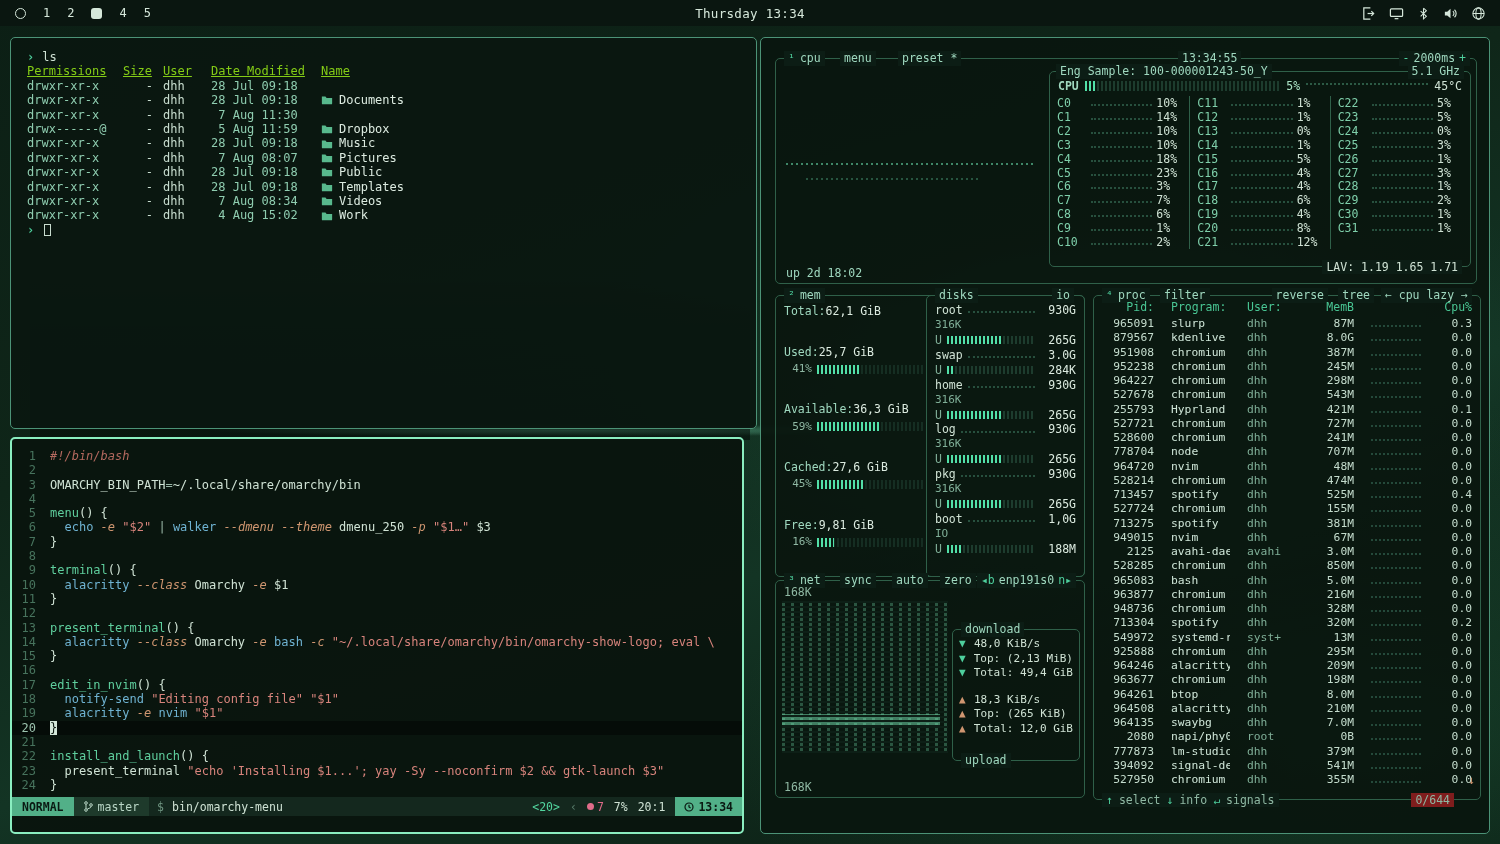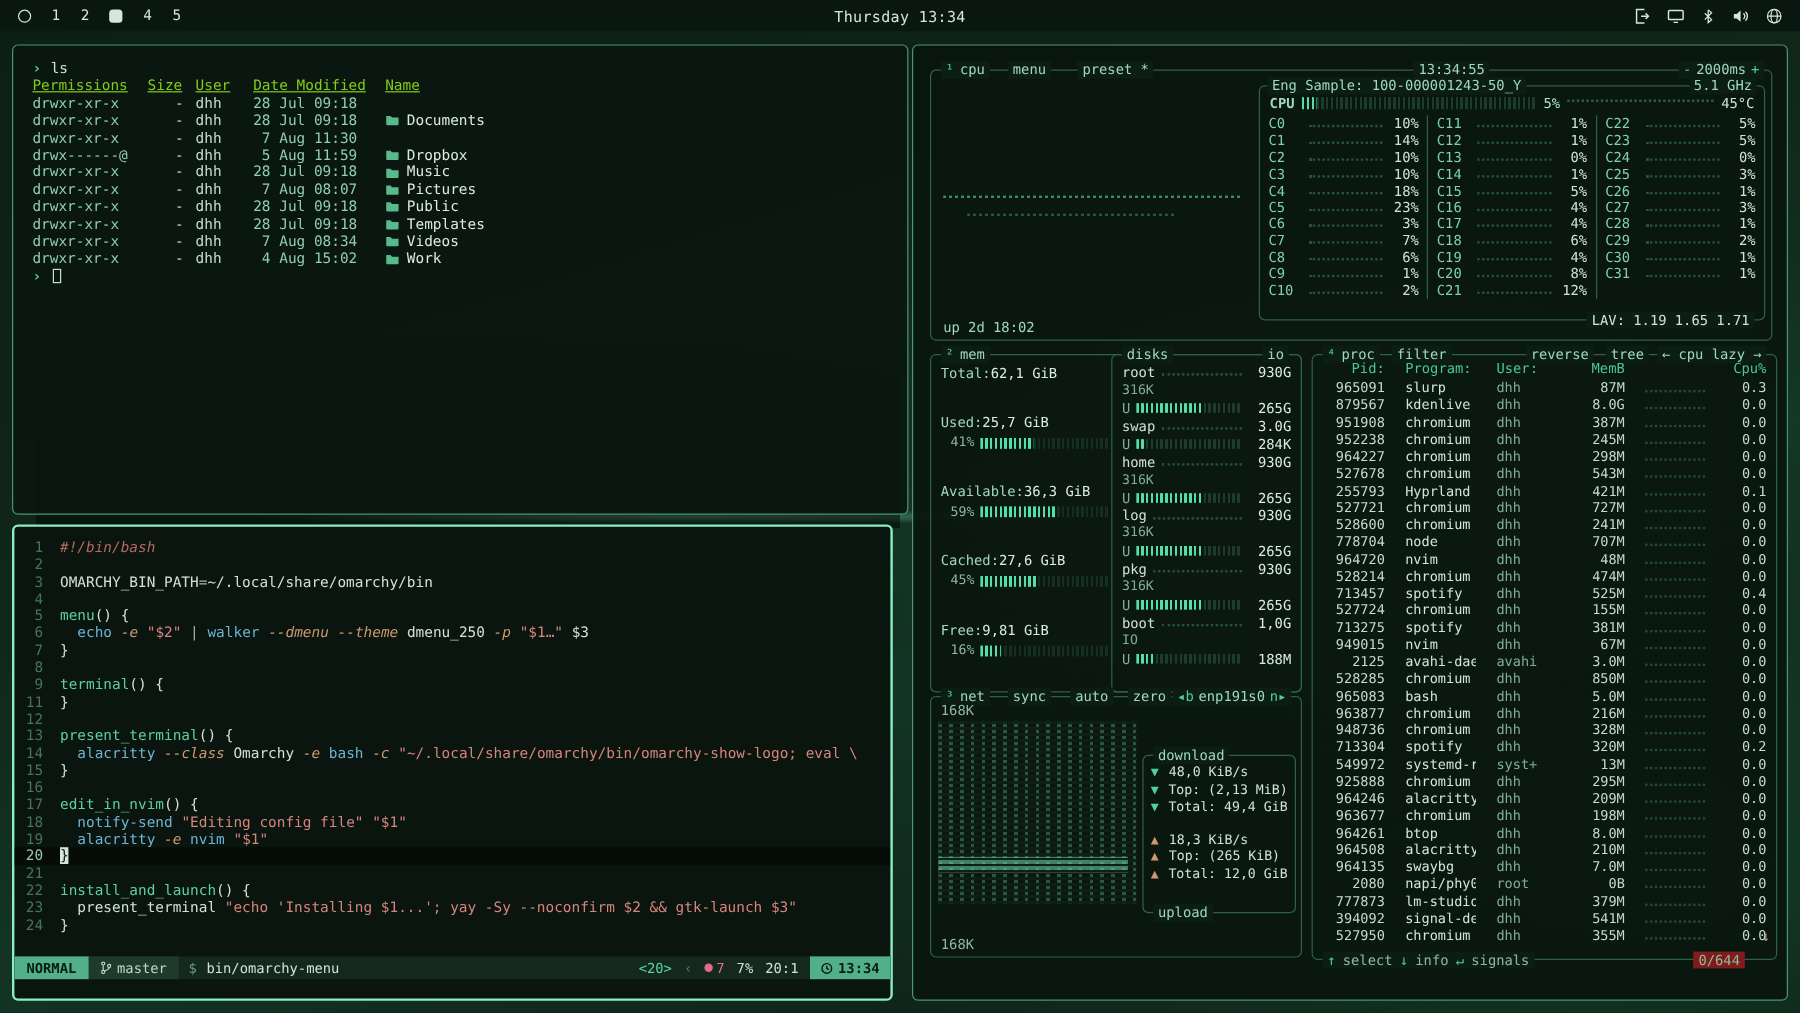--- a/index.html
+++ b/index.html
@@ -95,21 +95,21 @@
 .cpu-meter i,.meter i,.dmeter i{position:absolute;left:0;top:0;bottom:0;background:repeating-linear-gradient(90deg,#52e0a8 0 2px,transparent 2px 4px)}
 .cp{color:#a9e2c4}
 .cdots{flex:1;border-bottom:2px dotted #2c5a45;height:1px;margin-bottom:4px}
 .ctemp{color:#cfe2d4}
 .core-grid{display:flex;margin-top:3px}
 .core-col{flex:1;padding:0 7px}
 .core-col + .core-col{border-left:1px solid #2f6049}
 .crow{display:flex;align-items:center;height:13.9px}
 .cname{color:#7fd0ab;width:30px}
 .cleader{flex:1;border-bottom:2px dotted #27503e;margin:0 4px;height:1px;transform:translateY(2px)}
-.cpct{color:#cfe2d4;min-width:26px;text-align:right}
+.cpct{color:#cfe2d4;min-width:26px;text-align:left}
 .lav{position:absolute;bottom:-8px;right:8px;background:#0c1d15;padding:0 4px;color:#cfe2d4;white-space:nowrap}
 .t-mem{left:8px}
 .mem-stats{position:absolute;left:8px;top:8px;width:140px}
 .mrow{display:flex;justify-content:flex-start;height:14.5px}
 .mlabel{color:#9fd8bf}
 .mval{color:#dcebe0}
 .mstat{margin-top:26px}
 .mbar{display:flex;align-items:center;gap:5px;margin-top:3px}
 .mpct{color:#8fb8a3;font-size:11px;min-width:28px;text-align:right}
 .meter{flex:1;height:9px;background:repeating-linear-gradient(90deg,rgba(24,51,39,.8) 0 2px,transparent 2px 4px);position:relative}
@@ -389,20 +389,24 @@
       <div class="cline">
         <span class="ln">8</span>
         <span class="ctext"></span>
       </div>
 
       <div class="cline">
         <span class="ln">9</span>
         <span class="ctext"><span class="c-fn">terminal</span><span class="c-pl">() {</span></span>
       </div>
 
+      <div class="cline">
+        <span class="ln">10</span>
+        <span class="ctext"><span class="c-pl">  </span><span class="c-cd">alacritty</span><span class="c-pl"> </span><span class="c-fl">--class</span><span class="c-pl"> Omarchy </span><span class="c-fl">-e</span><span class="c-pl"> $1</span></span>
+      </div>
 
       <div class="cline">
         <span class="ln">11</span>
         <span class="ctext"><span class="c-pl">}</span></span>
       </div>
 
       <div class="cline">
         <span class="ln">12</span>
         <span class="ctext"></span>
       </div>

